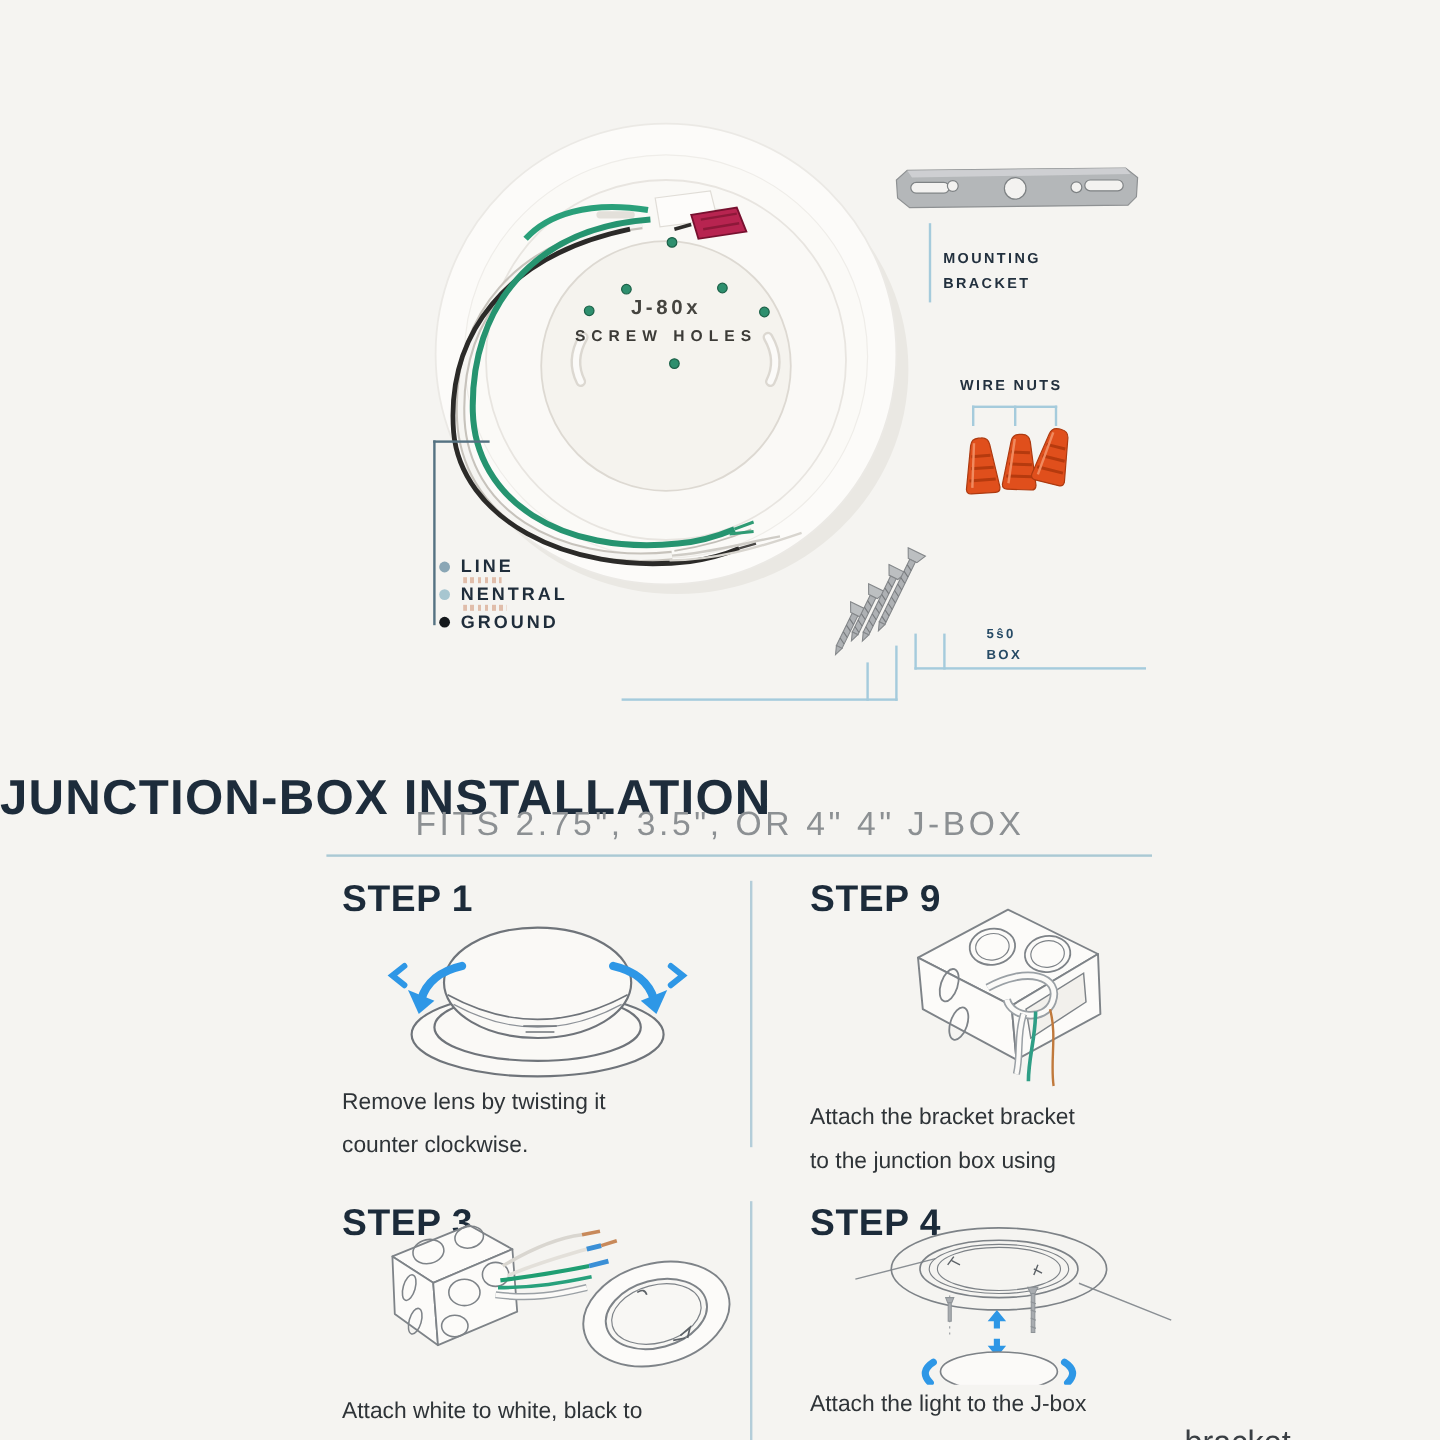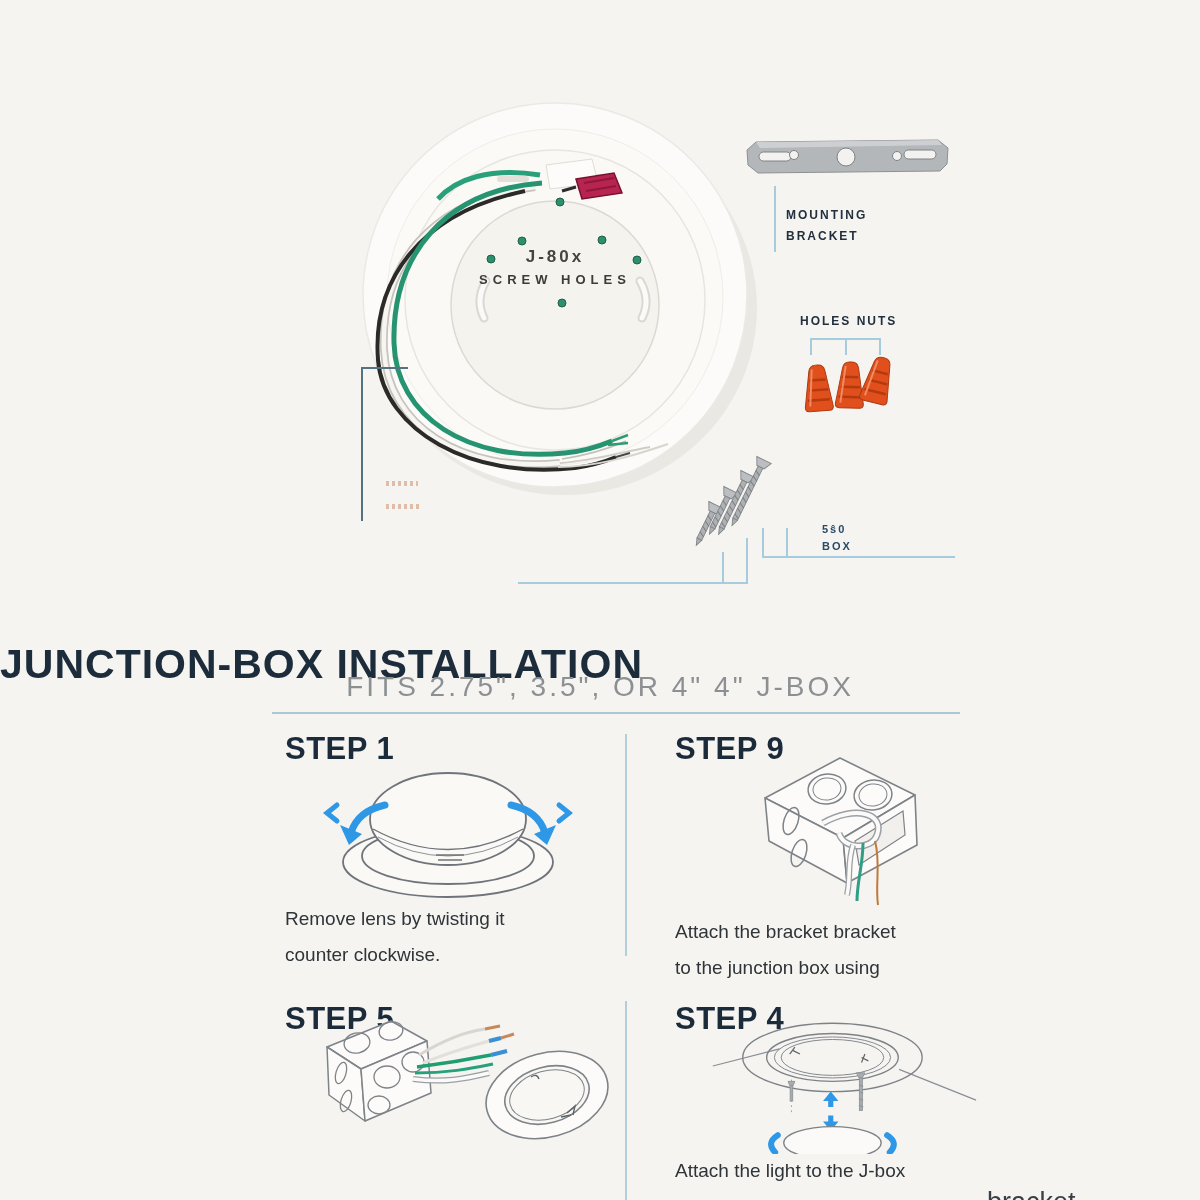--- a/index.html
+++ b/index.html
@@ -84,40 +84,54 @@
     <rect x="17" y="22" width="32" height="9" rx="4.5" fill="#f3f2f0" stroke="#7e8284"></rect>
     <rect x="162" y="20" width="32" height="9" rx="4.5" fill="#f3f2f0" stroke="#7e8284"></rect>
     <circle cx="104" cy="27" r="9" fill="#f3f2f0" stroke="#7e8284"></circle>
     <circle cx="52" cy="25" r="4.5" fill="#f3f2f0" stroke="#7e8284"></circle>
     <circle cx="155" cy="26" r="4.5" fill="#f3f2f0" stroke="#7e8284"></circle>
   </svg>
   <div class="line" style="left:774px;top:186px;width:2px;height:66px"></div>
   <div class="plabel" style="left:786px;top:205px">MOUNTING
 BRACKET</div>
 
-  <div class="plabel" style="left:800px;top:311px">HOLES NUTS</div>
+  <div class="plabel" style="left:800px;top:311px">WIRE NUTS</div>
   <div class="line" style="left:810px;top:338px;width:71px;height:2px"></div>
   <div class="line" style="left:810px;top:338px;width:2px;height:17px"></div>
   <div class="line" style="left:845px;top:338px;width:2px;height:17px"></div>
   <div class="line" style="left:879px;top:338px;width:2px;height:17px"></div>
   <svg class="abs" style="left:798px;top:356px" width="104" height="58" viewBox="0 0 104 58">
     <defs>
       <g id="nut">
         <path d="M2 44 L8 8 Q9 2 15 2 L17 2 Q23 2 24 8 L30 44 Q30 48 26 48 L6 48 Q2 48 2 44 Z" fill="#e04f1c" stroke="#ad3a10"></path>
         <path d="M5 37 h22 M7 27 h19 M8 17 h16" stroke="#b53a0e" stroke-width="2.5" fill="none"></path>
         <path d="M11 6 L7 43" stroke="#f08a5f" stroke-width="2" fill="none"></path>
       </g>
     </defs>
     <use href="#nut" transform="translate(4,7) rotate(-4 16 25)"></use>
     <use href="#nut" transform="translate(36,4) rotate(2 16 25)"></use>
     <use href="#nut" transform="translate(64,-1) rotate(14 16 25)"></use>
   </svg>
 
   <div class="legendline" style="left:361px;top:367px;width:2px;height:154px"></div>
   <div class="legendline" style="left:361px;top:367px;width:47px;height:2px"></div>
+  <div class="legend">
+    <div class="legrow">
+      <span class="bullet b-line"></span>
+      <span class="legtxt">LINE</span>
+    </div>
+    <div class="legrow">
+      <span class="bullet b-nentral"></span>
+      <span class="legtxt">NENTRAL</span>
+    </div>
+    <div class="legrow">
+      <span class="bullet b-ground"></span>
+      <span class="legtxt">GROUND</span>
+    </div>
+  </div>
   <div class="micro" style="left:386px;top:481px;width:32px"></div>
   <div class="micro" style="left:386px;top:504px;width:36px"></div>
 
   <svg class="abs" style="left:688px;top:452px" width="120" height="108" viewBox="0 0 120 108">
     <g transform="translate(28,53) rotate(26)" fill="#aeb1b4" stroke="#84878a" stroke-width=".9">
       <polygon points="-8,0 8,0 4,8 -4,8" fill="#bcbfc1"></polygon>
         <rect x="-2.6" y="8" width="5.2" height="30"></rect>
       <path d="M-2.6 13 l5.2 3 M-2.6 19 l5.2 3 M-2.6 25 l5.2 3 M-2.6 31 l5.2 3" stroke="#787b7e" fill="none"></path>
       <polygon points="-2.6,38 2.6,38 0,45"></polygon>
     </g>
@@ -208,21 +222,21 @@
         <path d="M118 92 C112 110 116 125 112 142" stroke="#fbfaf8" stroke-width="3.5"></path>
         <path d="M128 90 C128 112 122 128 122 148" stroke="#2f9e86" stroke-width="3"></path>
         <path d="M140 88 C146 110 140 130 143 152" stroke="#c0793c" stroke-width="2"></path>
       </g>
     </svg>
     <div class="steptxt" style="top:183px;width:340px">Attach the bracket bracket
 to the junction box using</div>
   </div>
 
   <div class="step" style="left:285px;top:1001px;width:340px;height:199px">
-    <h2>STEP 5</h2>
+    <h2>STEP 3</h2>
     <svg class="abs" style="left:14px;top:14px" width="320" height="140" viewBox="0 0 320 140">
       <g fill="#fcfbf9" stroke="#7e8388" stroke-width="1.5" stroke-linejoin="round">
         <polygon points="28,32 92,6 128,26 62,54"></polygon>
         <polygon points="28,32 62,54 66,106 30,80"></polygon>
         <polygon points="62,54 128,26 132,78 66,106"></polygon>
       </g>
       <g fill="none" stroke="#7e8388" stroke-width="1.3">
         <ellipse cx="58" cy="28" rx="13" ry="10" transform="rotate(-12 58 28)"></ellipse>
         <ellipse cx="92" cy="16" rx="12" ry="9" transform="rotate(-12 92 16)"></ellipse>
         <ellipse cx="42" cy="58" rx="5" ry="11" transform="rotate(16 42 58)"></ellipse>
@@ -243,20 +257,21 @@
         <path d="M114 64 C145 68 165 64 190 58" stroke="#9aa0a5" stroke-width="6"></path>
         <path d="M114 64 C145 68 165 64 190 58" stroke="#fbfaf8" stroke-width="3.5"></path>
       </g>
       <g fill="#fcfbf9" stroke="#7e8388" stroke-width="1.6">
         <ellipse cx="248" cy="80" rx="62" ry="42" transform="rotate(-15 248 80)"></ellipse>
         <ellipse cx="248" cy="80" rx="43" ry="28" transform="rotate(-15 248 80)" fill="#f8f7f4"></ellipse>
         <ellipse cx="248" cy="80" rx="38" ry="24" transform="rotate(-15 248 80)" fill="none" stroke-width="1"></ellipse>
       </g>
       <path d="M232 62 q6 -4 8 2 M268 98 l8 -7 l-2 9 M262 102 l10 -2" fill="none" stroke="#5d6267" stroke-width="1.4"></path>
     </svg>
+    <div class="steptxt" style="top:158px;width:400px">Attach white to white, black to</div>
   </div>
 
   <div class="step" style="left:675px;top:1001px;width:470px;height:199px">
     <h2>STEP 4</h2>
     <svg class="abs" style="left:6px;top:12px" width="320" height="141" viewBox="0 0 320 165">
       <path d="M10 62 L88 42 M228 66 L318 102" stroke="#8a8f94" stroke-width="1.4"></path>
       <g fill="none" stroke="#7d8287" stroke-width="1.6">
         <ellipse cx="150" cy="52" rx="105" ry="40"></ellipse>
         <ellipse cx="150" cy="52" rx="77" ry="28"></ellipse>
         <ellipse cx="150" cy="52" rx="68" ry="24" stroke-width="1.1"></ellipse>

